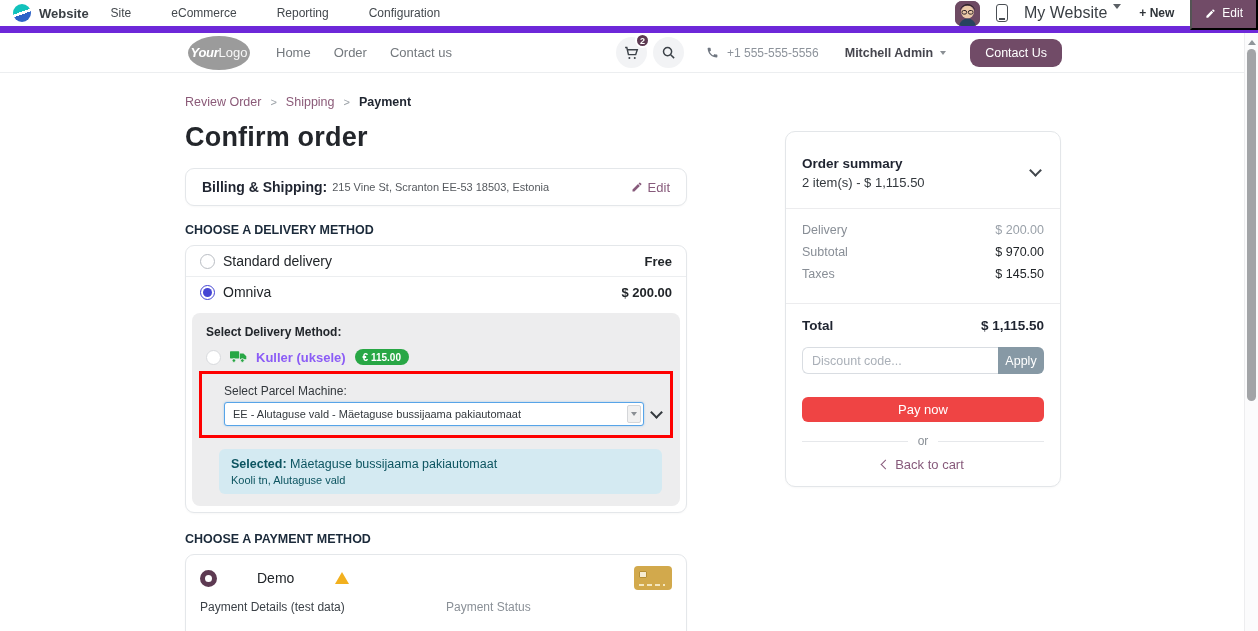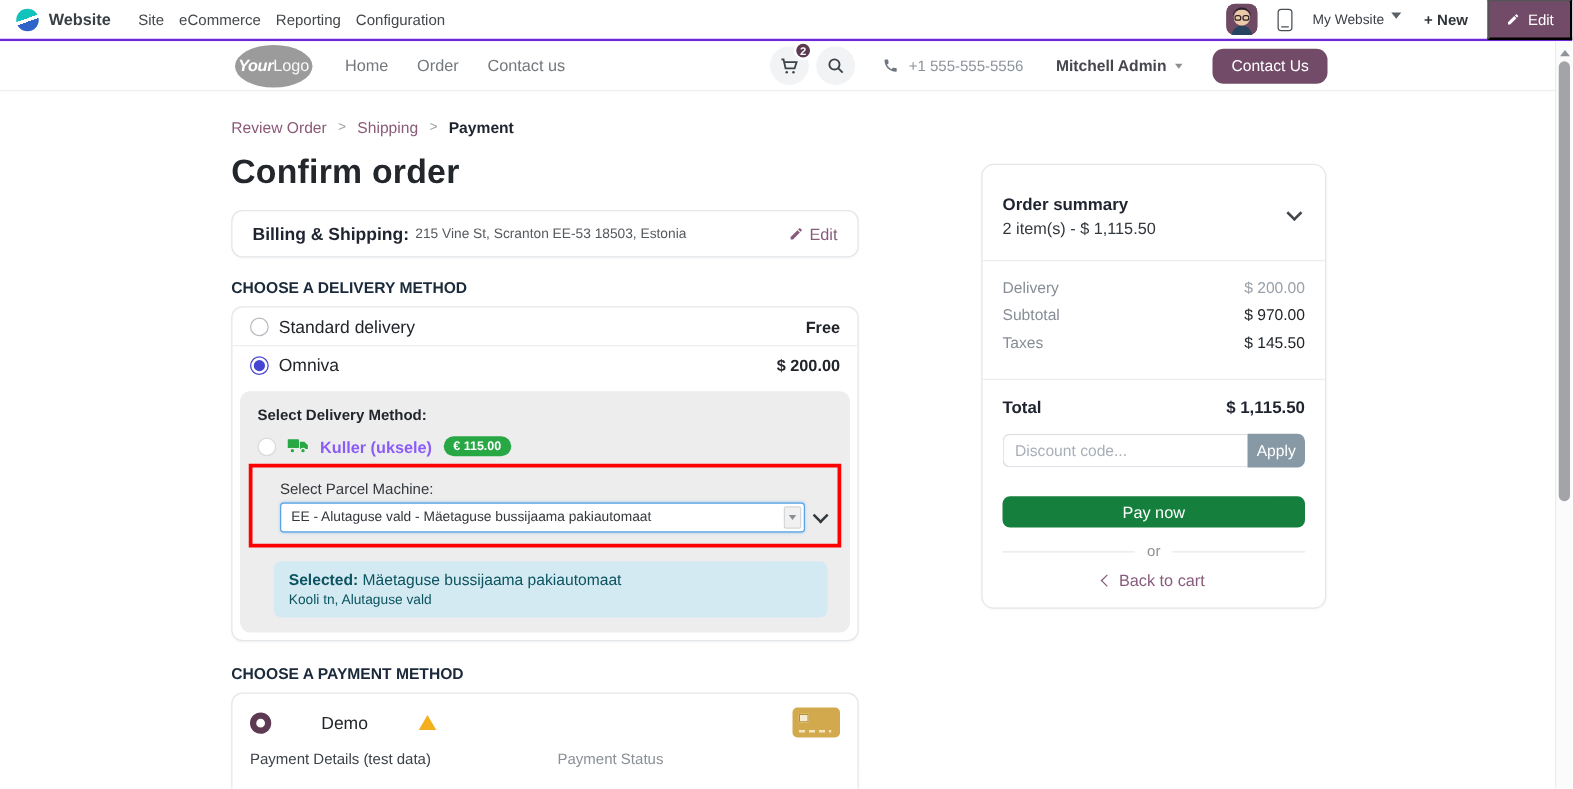--- a/index.html
+++ b/index.html
@@ -1,31 +1,31 @@
 <!DOCTYPE html>
 <html><head>
 <meta charset="utf-8">
 <style>
   * { margin:0; padding:0; box-sizing:border-box; }
   html,body { background:#fff; }
   body { font-family:"Liberation Sans", sans-serif; color:#212529; }
   .viewport { position:relative; width:1258px; height:631px; background:#fff; overflow:hidden; }
 
   
-  .topbar { height:33px; display:flex; align-items:center; padding-left:13px; border-bottom:2px solid #6d28d9; background:#fff; }
+  .topbar { height:33px; display:flex; align-items:center; padding-left:13px; border-bottom:7px solid #6d28d9; background:#fff; }
   .odoo-logo { width:18px; height:18px; border-radius:50%;
     background:linear-gradient(160deg,#12c2bc 0 44%,#ffffff 44% 56%,#2e63c8 56% 100%); margin-right:8px; }
   .brand { font-size:13px; font-weight:700; color:#3a3f44; margin-right:22px; cursor:default; }
-  .topmenu { display:flex; gap:12px; font-size:12px; color:#43484d; }
+  .topmenu { display:flex; gap:40px; font-size:12px; color:#43484d; }
   .topmenu span { cursor:default; }
   .topbar-right { margin-left:auto; display:flex; align-items:center; height:100%; }
   .avatar { width:25px; height:25px; border-radius:7px; overflow:hidden; background:#6e4a63; margin-right:16px; }
   .mobile-icon { width:12px; height:18px; border:1.5px solid #4a4f54; border-radius:3px; position:relative; margin-right:16px; }
   .mobile-icon::after { content:""; position:absolute; left:2px; right:2px; bottom:1.5px; height:1.5px; background:#4a4f54; }
-  .ws-select { font-size:11px; color:#3a3f44; display:flex; gap:6px; margin-right:18px; }
+  .ws-select { font-size:16px; color:#3a3f44; display:flex; gap:6px; margin-right:18px; }
   .caret-down { width:0; height:0; border-left:4px solid transparent; border-right:4px solid transparent; border-top:5px solid #5b6065; }
   .new-btn { font-size:12px; font-weight:700; color:#2f3439; margin-right:16px; }
   .edit-btn { height:33px; background:#714B67; color:#fff; font-size:12px; display:flex; align-items:center; gap:6px; padding:0 13px; }
 
   
   .siteheader { height:40px; display:flex; align-items:center; padding:0 196px 0 188px; border-bottom:1px solid #eceef0; background:#fff; }
   .site-logo { width:62px; height:34px; background:#9b9b9b; border-radius:50%; color:#fff; display:flex; align-items:center; justify-content:center; font-size:13px; margin-right:26px; flex:none; }
   .site-logo b { font-style:italic; font-weight:800; letter-spacing:-.3px; }
   .site-logo i { font-style:normal; font-weight:300; opacity:.92; }
   .sitenav { display:flex; gap:23px; font-size:13px; color:#73787d; }
@@ -109,21 +109,21 @@
   .sum-rows { padding:14px 16px; }
   .sum-row { display:flex; justify-content:space-between; height:22px; font-size:12.5px; }
   .sum-row .lbl { color:#888e96; }
   .sum-row .val { color:#212529; }
   .sum-row.dim .val { color:#9aa1a9; }
   .total-row { display:flex; justify-content:space-between; padding:14px 16px 4px; font-size:13.5px; font-weight:700; color:#1f2430;gap:32px; }
   .discount-row { display:flex; margin:10px 16px 0; }
   .discount-input { flex:1; height:27px; border:1px solid #d9dde2; border-right:none; border-radius:6px 0 0 6px; padding:0 9px; font-size:12.5px; font-family:inherit; outline:none; color:#33383d; }
   .discount-input::placeholder { color:#aab0b8; }
   .apply-btn { width:46px; height:27px; background:#8799a5; color:#fff; border:none; border-radius:0 6px 6px 0; font-size:12.5px; font-family:inherit; }
-  .paynow-btn { display:block; margin:23px 16px 0; width:calc(100% - 32px); height:25px; background:#15803d; color:#fff; border:none; border-radius:6px; font-size:13px; font-family:inherit; }
+  .paynow-btn { display:block; margin:23px 16px 0; width:calc(100% - 32px); height:25px; background:#ef4444; color:#fff; border:none; border-radius:6px; font-size:13px; font-family:inherit; }
   .or-row { display:flex; align-items:center; gap:10px; margin:12px 16px 0; color:#8a9097; font-size:12px; }
   .or-row::before,.or-row::after { content:""; flex:1; border-top:1px solid #e6e8eb; }
   .back-link { display:flex; justify-content:center; align-items:center; gap:6px; margin:9px 0 14px; font-size:13px; color:#875A7B; }
   .chevron-left { width:7px; height:7px; border-left:1.5px solid #875A7B; border-bottom:1.5px solid #875A7B; transform:rotate(45deg); }
 
   
   .scrollbar { position:absolute; top:33px; right:0; bottom:0; width:14px; background:#fbfbfc; border-left:1px solid #ededef; }
   .scroll-up { position:absolute; top:7px; left:3px; width:0; height:0; border-left:4px solid transparent; border-right:4px solid transparent; border-bottom:5px solid #8f9499; }
   .scroll-thumb { position:absolute; top:16px; left:2px; width:9px; height:352px; background:#a2a4a7; border-radius:5px; }
 

